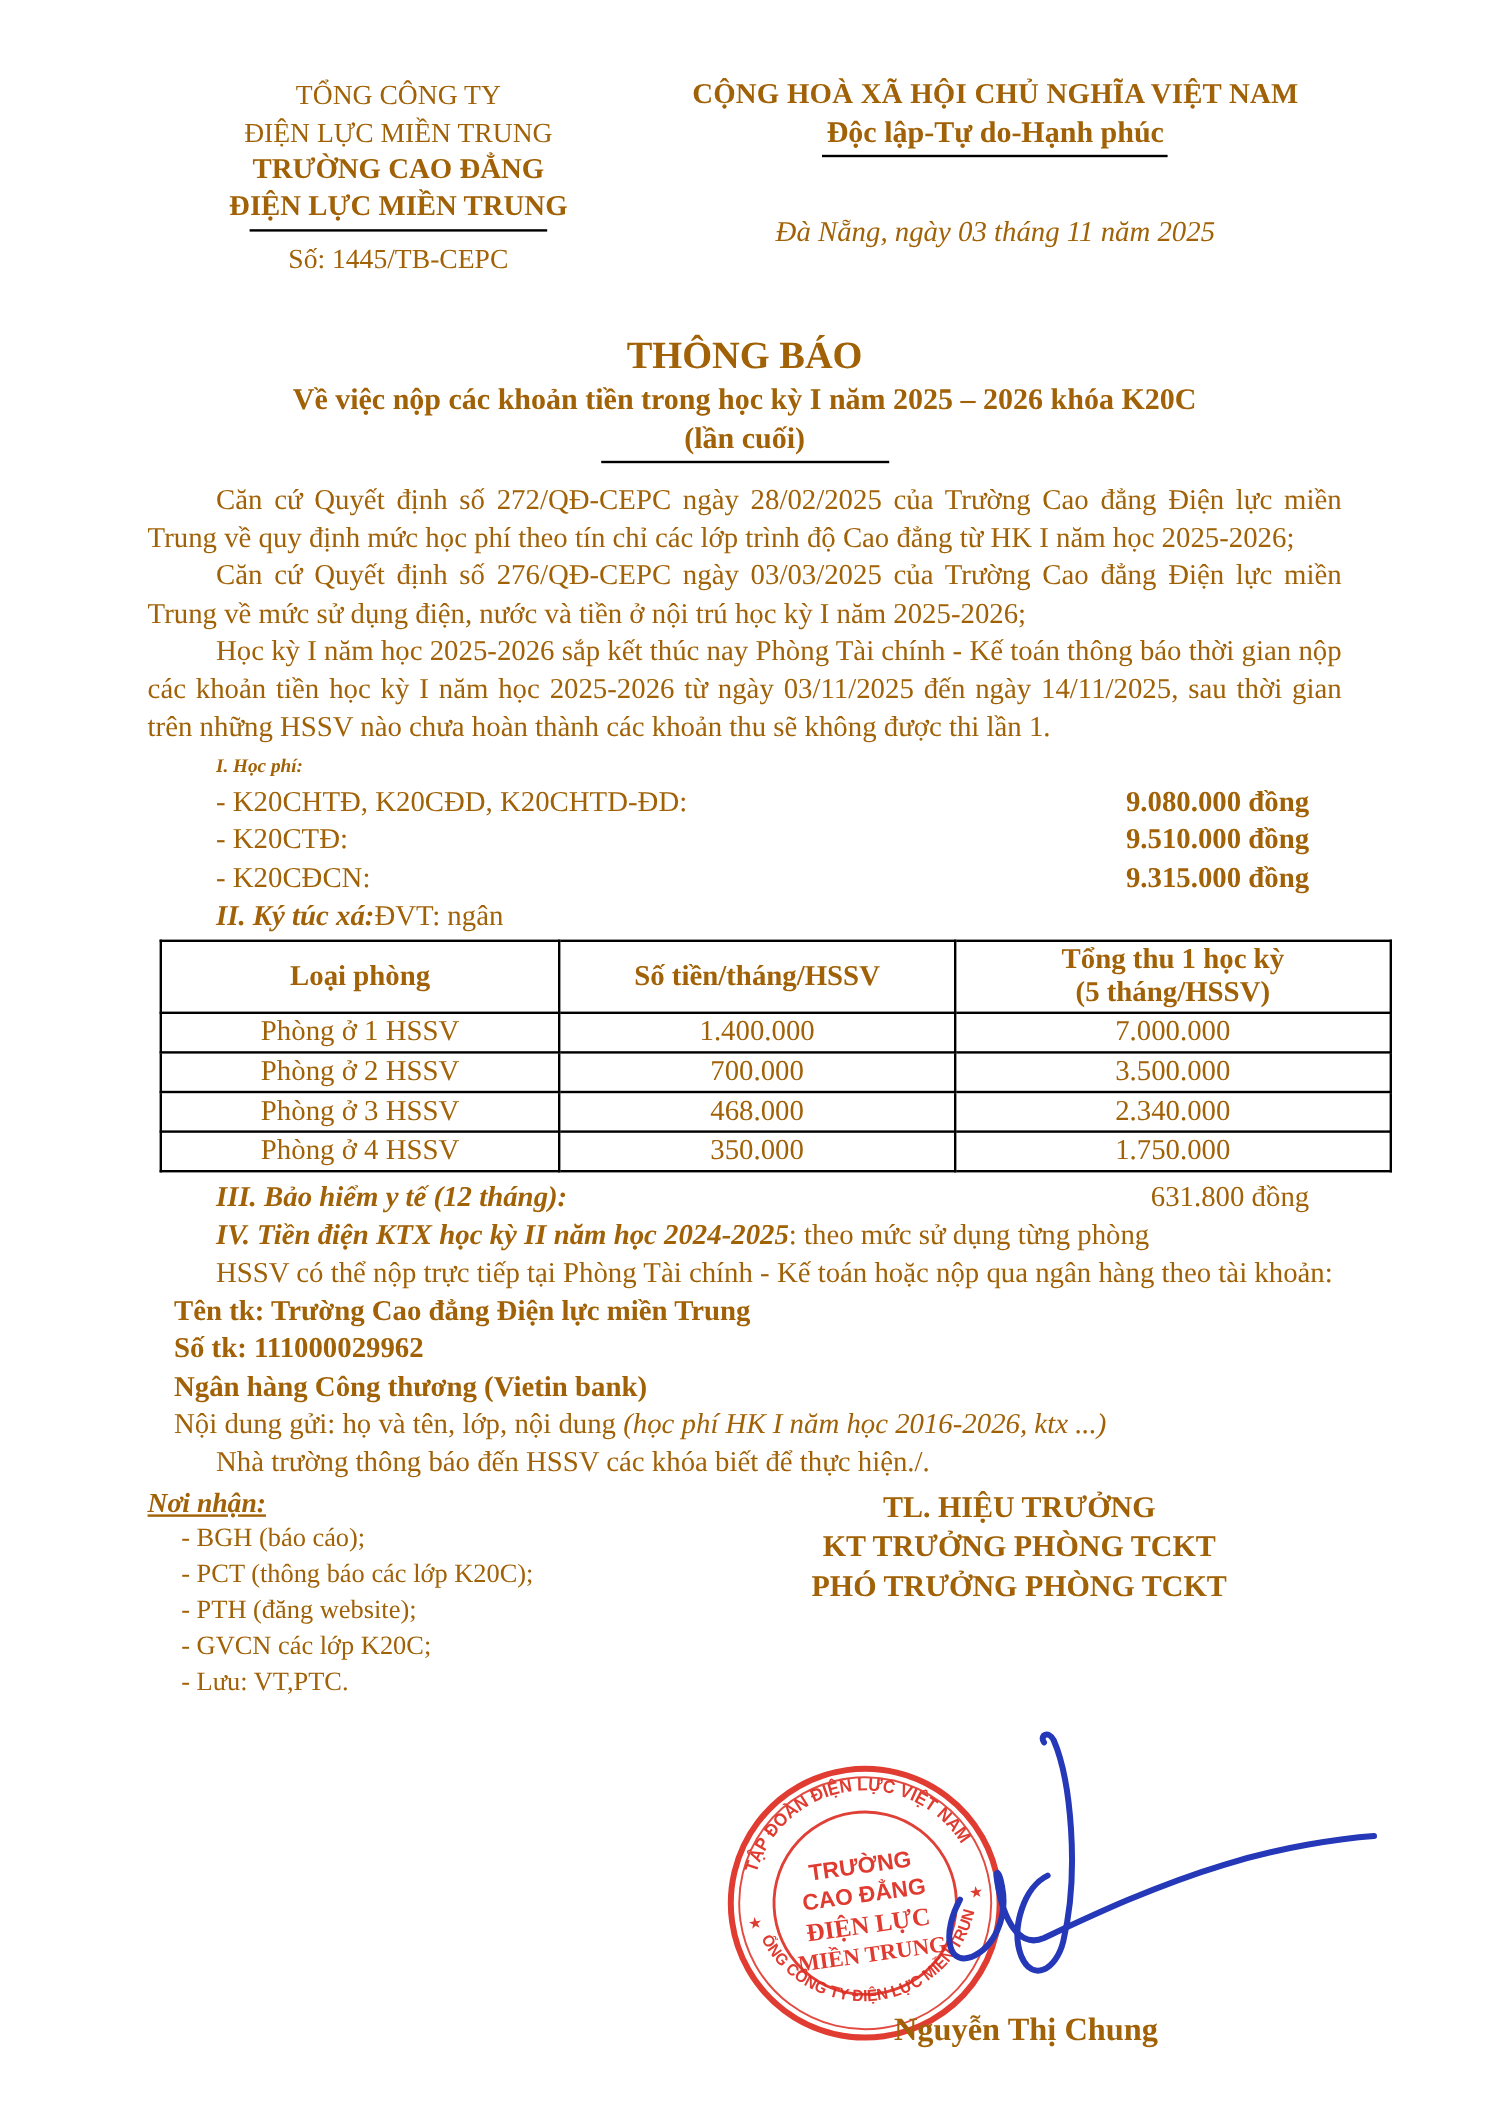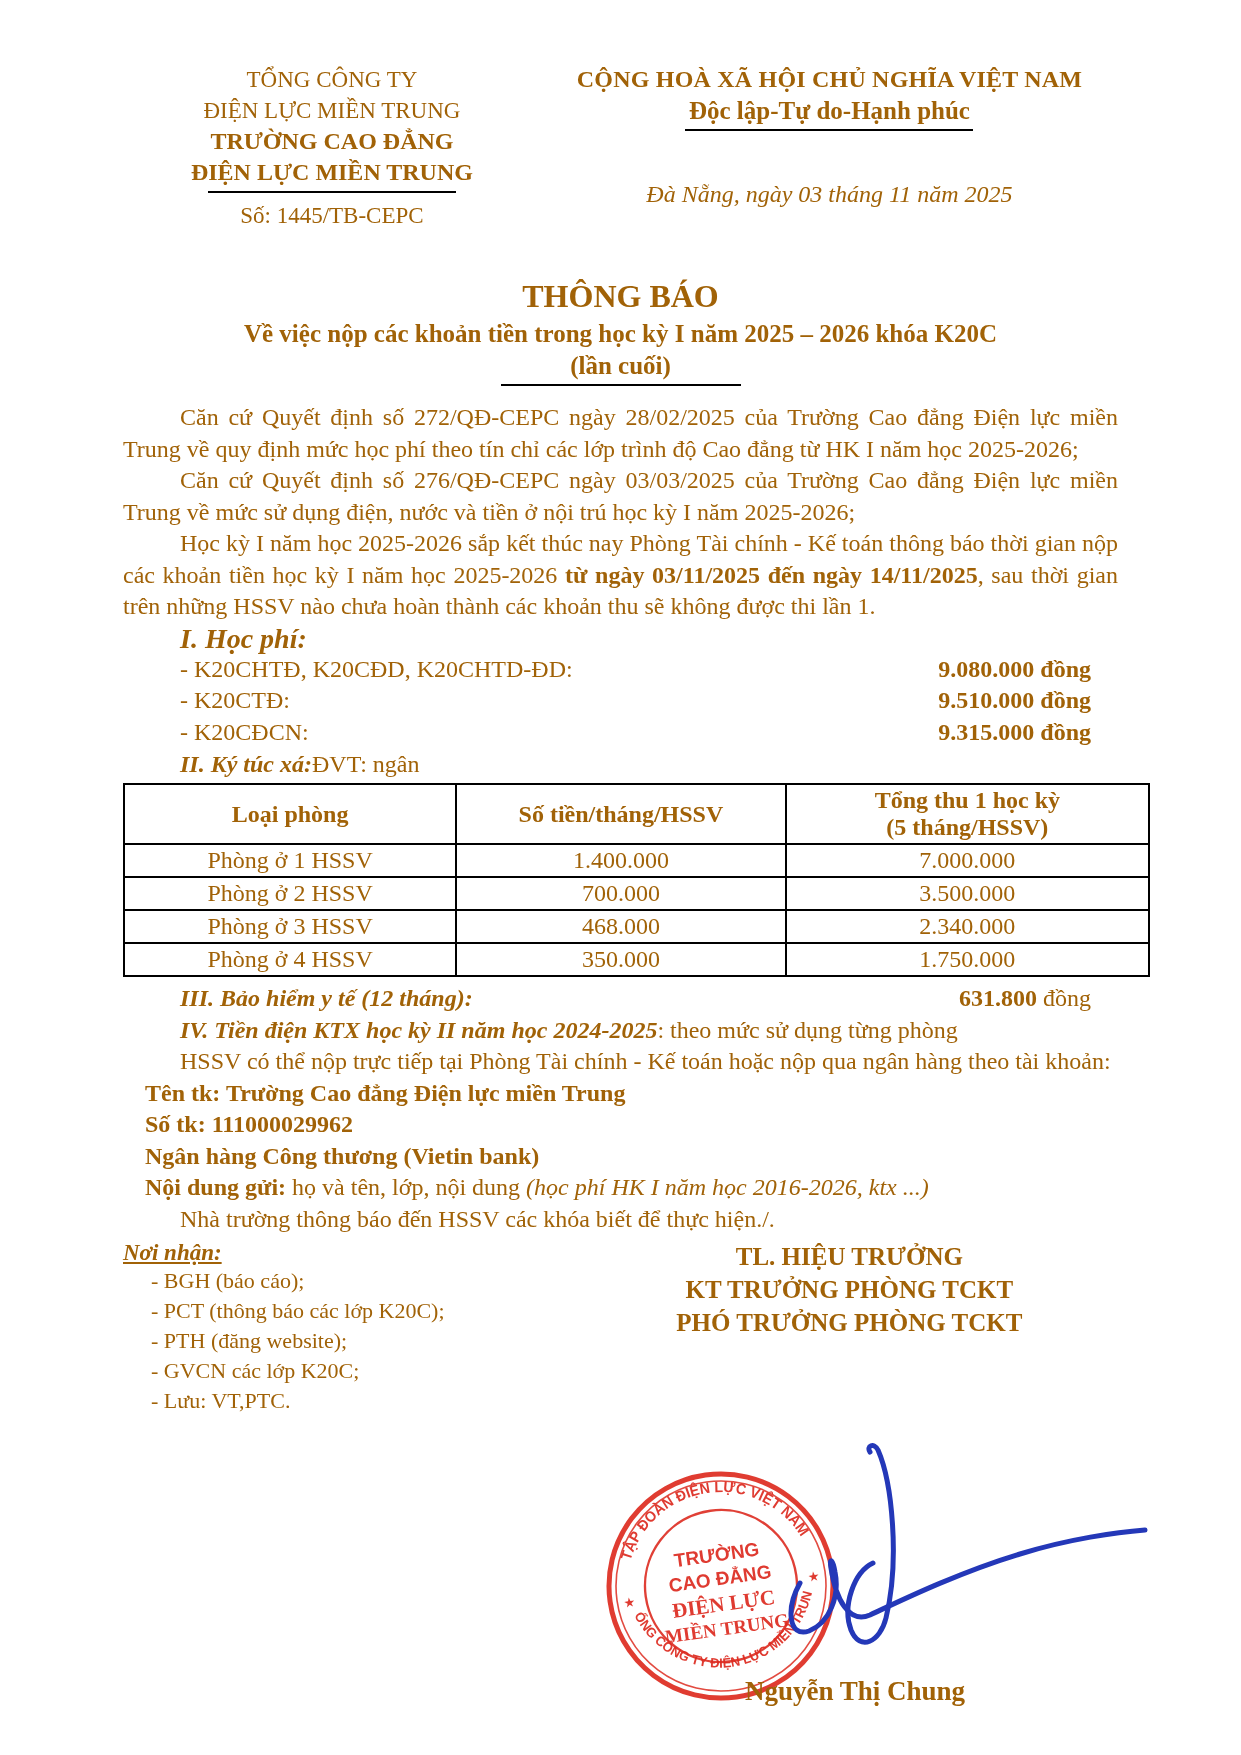--- a/index.html
+++ b/index.html
@@ -28,33 +28,33 @@
   
   .title-block { text-align:center; margin-top:48px; }
   .title-main { font-size:32px; font-weight:bold; line-height:38px; }
   .title-sub  { font-size:25px; font-weight:bold; line-height:33px; margin-top:2px; }
   .title-note { font-size:25px; font-weight:bold; line-height:31px; }
   .rule-title { width:240px; }
 
   
   .para { font-size:24px; line-height:31.5px; text-align:justify; text-indent:57px; }
   .para-first { margin-top:16px; }
-  .bold { font-weight:bold; }
+  .bold { font-weight:normal; }
   .italic { font-style:italic; }
   .bold-italic { font-weight:bold; font-style:italic; }
 
-  .fee-head { font-size:28px; line-height:31px; padding-left:57px; }
+  .fee-head { font-size:16px; line-height:31px; padding-left:57px; }
   .fee-row  { display:flex; justify-content:space-between; font-size:24px; line-height:31.5px;
               padding-left:57px; padding-right:27px; }
   .fee-amt  { font-weight:bold; }
   .dvt-row  { display:flex; justify-content:flex-start; font-size:24px; line-height:32px;
               padding-left:57px; padding-right:27px; }
 
   
-  table.ktx { border-collapse:collapse; width:1027px; margin-top:3px; }
+  table.ktx { border-collapse:collapse; margin-left:10px; width:1027px; margin-top:3px; }
   table.ktx th, table.ktx td { border:2px solid #000; font-size:24px; text-align:center; }
   table.ktx th { font-weight:bold; line-height:27px; padding:2px 4px; height:59px; vertical-align:middle; }
   table.ktx td { height:33px; line-height:29px; padding:0 4px; font-weight:normal; }
   table.ktx col.c1 { width:333px; } table.ktx col.c2 { width:330px; } table.ktx col.c3 { width:364px; }
 
   .sec-row { display:flex; justify-content:space-between; font-size:24px; line-height:31.5px;
              padding-right:27px; }
   .sec-label { padding-left:57px; }
   .plain-after-table { margin-top:6px; }
 

